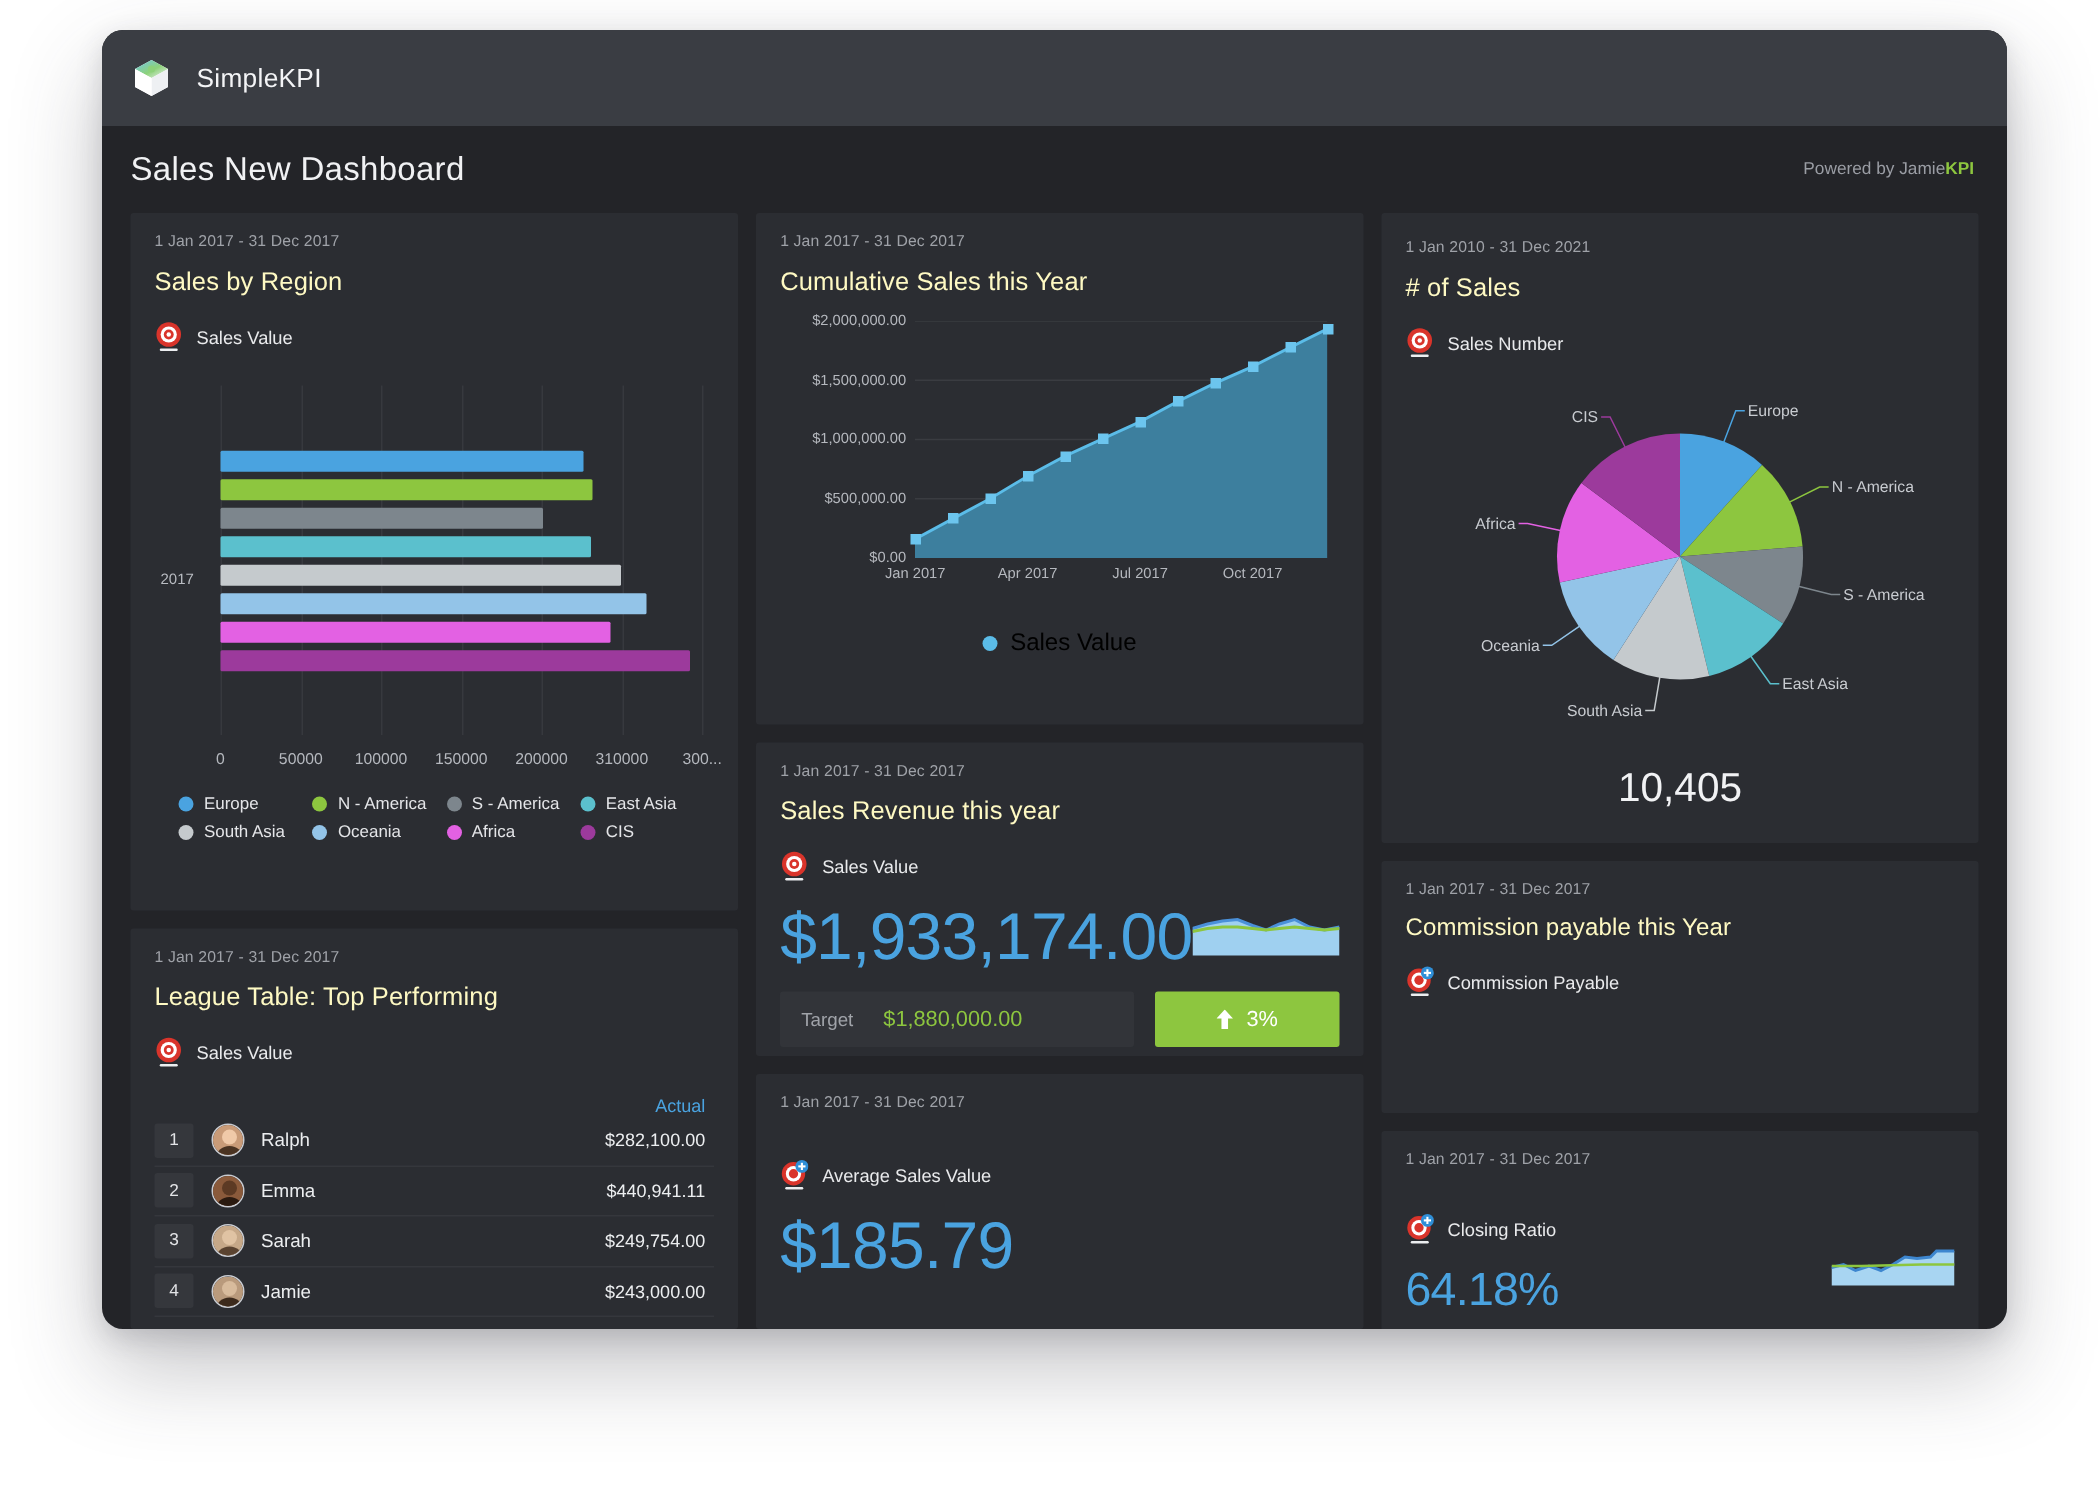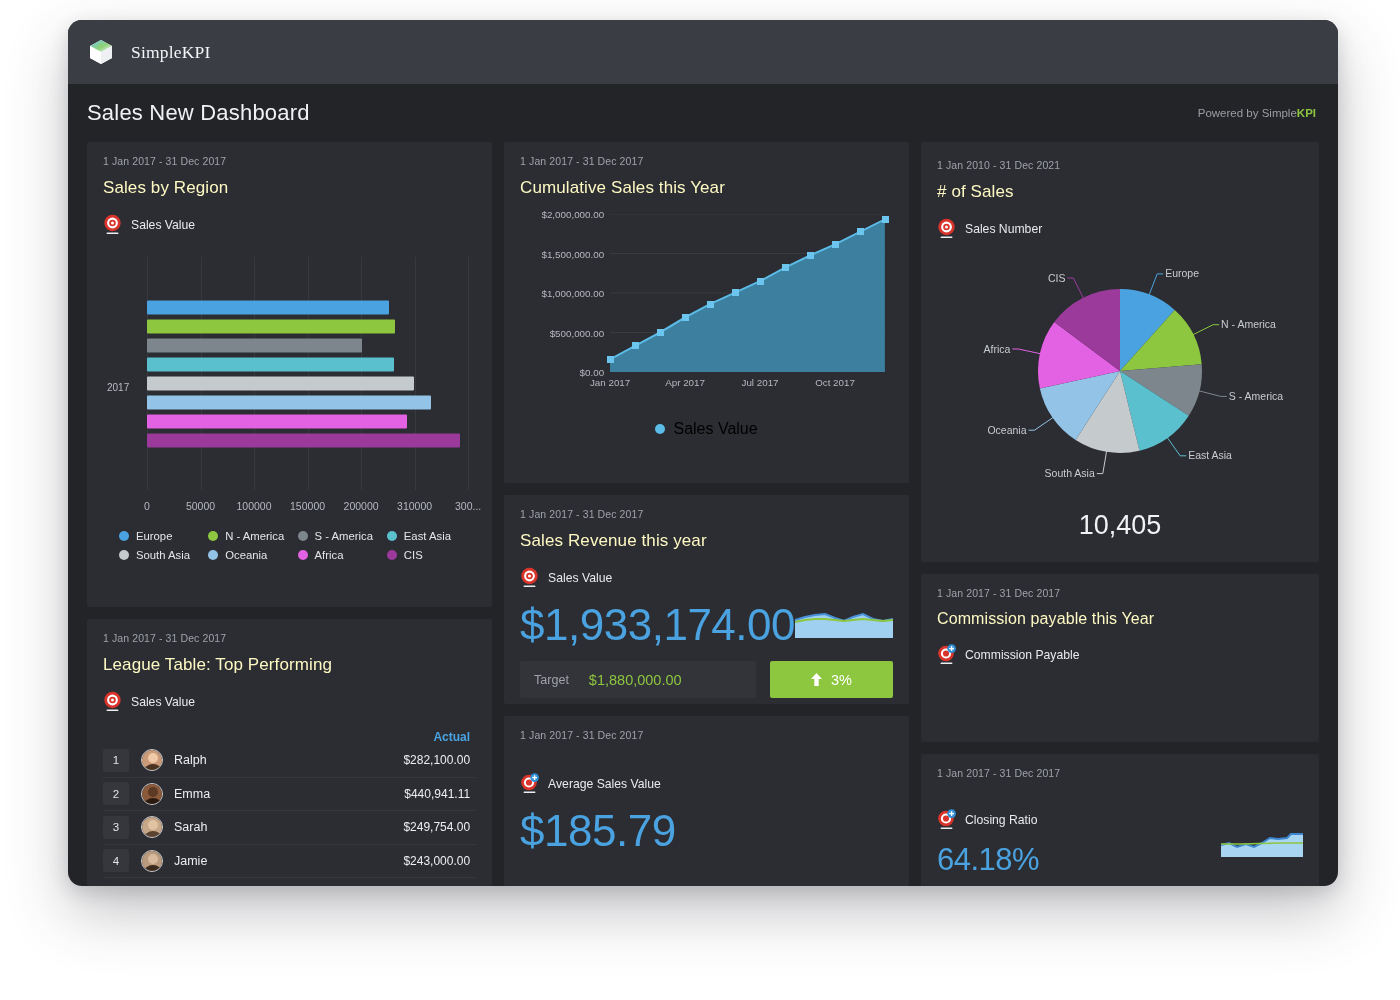--- a/index.html
+++ b/index.html
@@ -21,21 +21,21 @@
     overflow: hidden;
     box-shadow: 0 26px 60px rgba(60,60,70,.30), 0 6px 18px rgba(60,60,70,.18);
   }
   .titlebar {
     height: 64px; background: #3a3d43;
     display: flex; align-items: center; padding-left: 19px;
   }
   .logo-cube { width: 28px; height: 28px; position: relative; flex: none; }
   .logo-cube svg { display:block; }
   .app-title {
-    margin-left: 16px; color: #f3f4f6; font-size: 17.5px; letter-spacing: .2px; font-family: Liberation Serif, serif;
+    margin-left: 16px; color: #f3f4f6; font-size: 17.5px; letter-spacing: .2px;
   }
 
   .dash-header {
     height: 58px; background: #232428;
     display: flex; align-items: center; justify-content: space-between;
     padding: 0 22px 0 19px;
   }
   .dash-title { color: #f0f1f3; font-size: 22px; font-weight: 400; letter-spacing:.2px;text-align:center;}
   .powered { font-size: 11.5px; color: #9a9da4; }
   .powered .kpi { color: #8dc63f; font-weight: 700; }
@@ -82,21 +82,21 @@
   .xaxis { position: absolute; left: 44px; right: 8px; bottom: 10px; height: 14px; }
   .xtick { position: absolute; color: #b5b8be; font-size: 10.5px; transform: translateX(-50%); white-space: nowrap; }
 
   .bc-legend { margin-top: 6px; display: grid; grid-template-columns: repeat(4, 1fr);
                row-gap: 7px; padding-left: 16px; }
   .lg { display: flex; align-items: center; gap: 7px; }
   .lg .dot { width: 10px; height: 10px; border-radius: 50%; flex:none; }
   .lg .t { color: #e4e5e8; font-size: 11.3px; }
 
   
-  .lt-header { text-align: right; color: #4aa3e0; font-size: 12px; margin-top: 18px; padding-right: 6px; font-weight: bold; }
+  .lt-header { text-align: right; color: #4aa3e0; font-size: 12px; margin-top: 18px; padding-right: 6px; }
   .lt-row { display: flex; align-items: center; height: 33.5px; border-bottom: 1px solid #35373c; }
   .lt-rank { width: 26px; height: 23px; background: #35373c; color: #e3e4e7; font-size: 11.5px;
              display: flex; align-items: center; justify-content: center; border-radius: 2px; flex:none;}
   .lt-av { width: 22px; height: 22px; border-radius: 50%; margin-left: 12px; flex: none;
            overflow: hidden; border: 1.5px solid #c9ccd2; }
   .lt-name { color: #eceef0; font-size: 12.5px; margin-left: 11px; }
   .lt-val { margin-left: auto; color: #eceef0; font-size: 12px; padding-right: 6px; }
 
   
   .areawrap { position: relative; height: 198px; margin-top: 16px; }
@@ -143,21 +143,21 @@
           <path d="M14 14 L25 8 L25 20 L14 26 Z" fill="#eef0f3"></path>
           <path d="M14 14 L3 8 L3 20 L14 26 Z" fill="#ffffff"></path>
           <circle cx="14" cy="8" r="2.4" fill="#8dd27a"></circle>
         </svg>
       </span>
       <span class="app-title">SimpleKPI</span>
     </div>
 
     <div class="dash-header">
       <div class="dash-title">Sales New Dashboard</div>
-      <div class="powered"><span>Powered by Simple</span><span class="kpi">KPI</span></div>
+      <div class="powered"><span>Powered by Jamie</span><span class="kpi">KPI</span></div>
     </div>
 
     <div class="grid">
 
       <div class="col col-a">
 
         <div class="card" style="height:465px">
           <div class="daterange">1 Jan 2017 - 31 Dec 2017</div>
           <div class="card-title">Sales by Region</div>
           <div class="metric-row">

